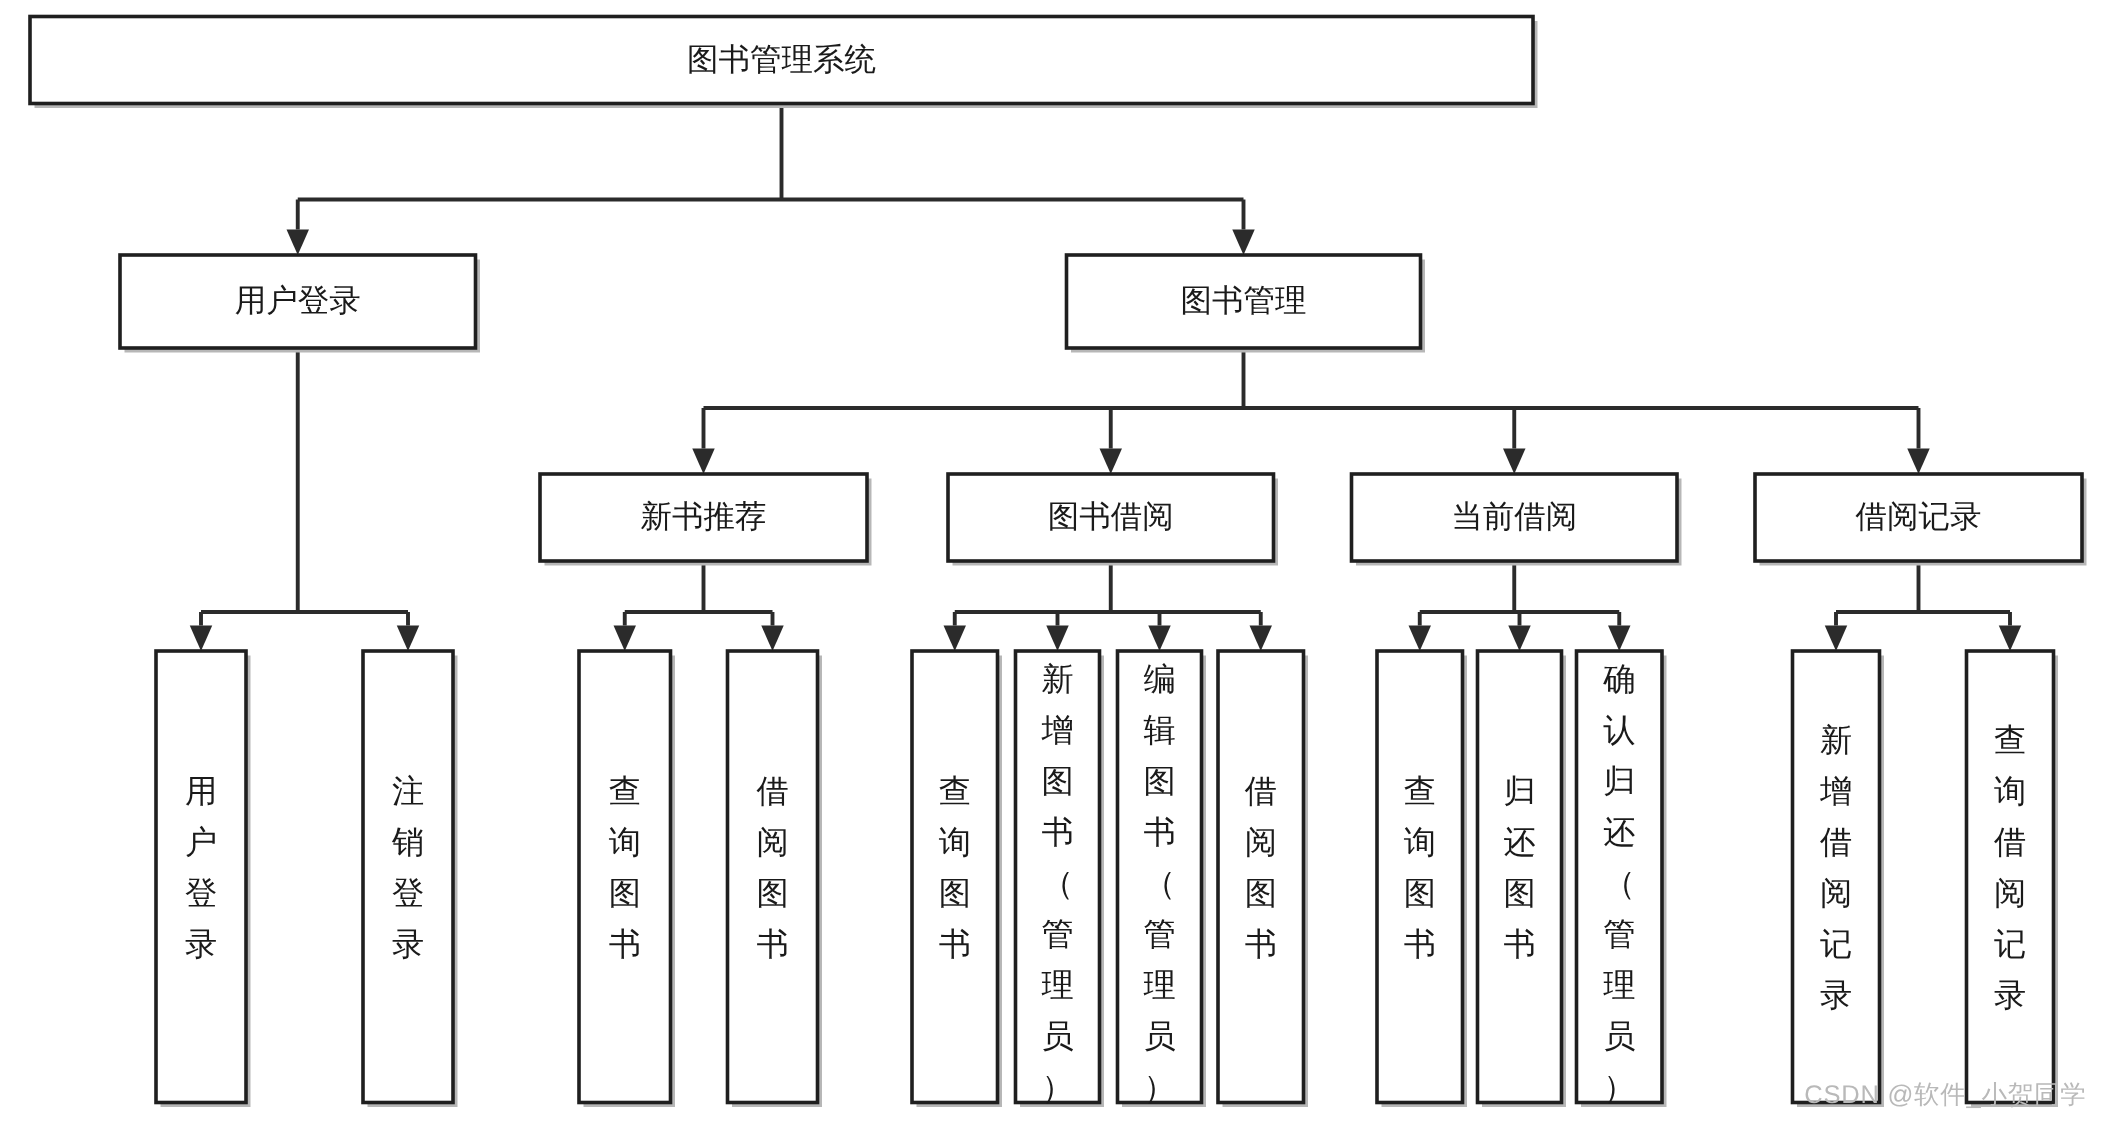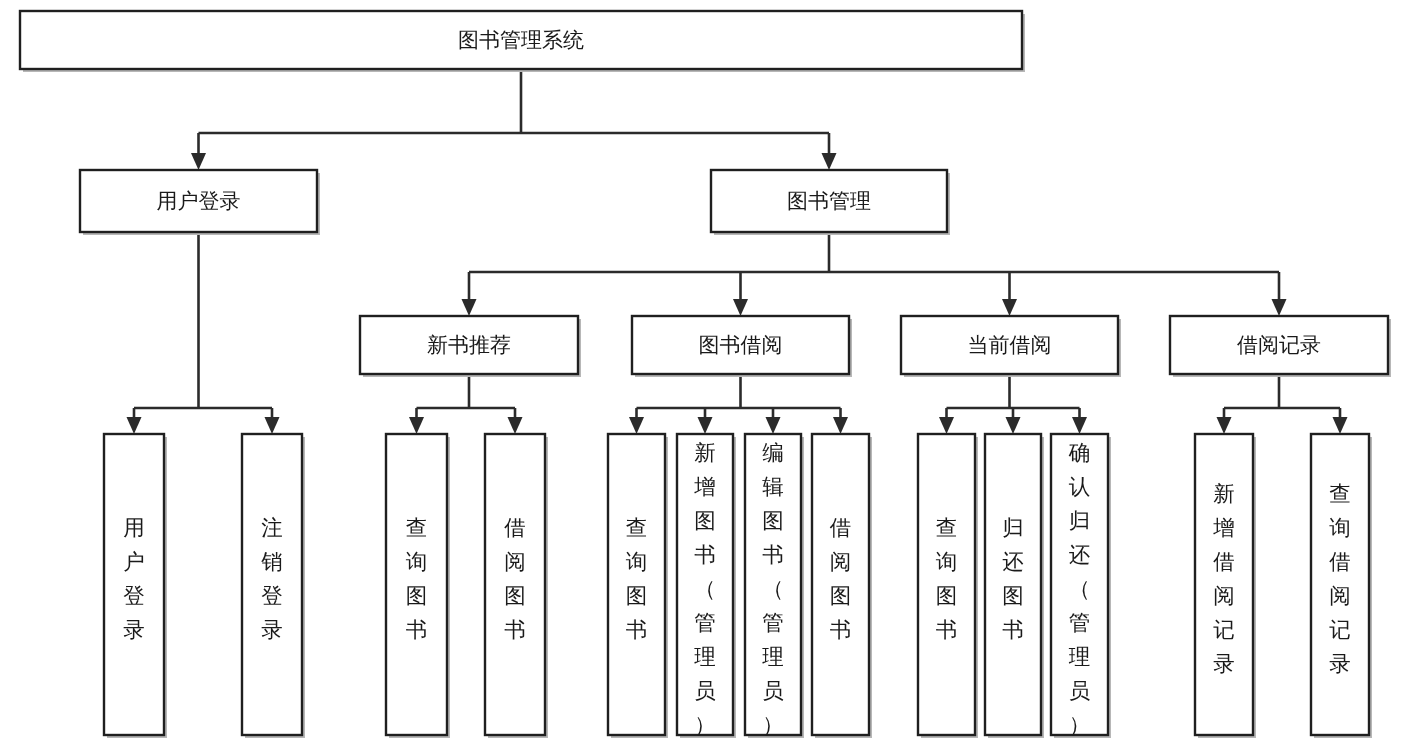--- a/index.html
+++ b/index.html
@@ -242,14 +242,15 @@
           <text x="1224" y="500.5" class="node-label-v"><tspan x="1224" dy="0">新</tspan><tspan x="1224" dy="34">增</tspan><tspan x="1224" dy="34">借</tspan><tspan x="1224" dy="34">阅</tspan><tspan x="1224" dy="34">记</tspan><tspan x="1224" dy="34">录</tspan></text>
         </g>
         <g>
           <rect x="1314" y="437" width="58" height="301" class="node-shadow"></rect>
           <rect x="1311" y="434" width="58" height="301" class="node-rect"></rect>
           <text x="1340" y="500.5" class="node-label-v"><tspan x="1340" dy="0">查</tspan><tspan x="1340" dy="34">询</tspan><tspan x="1340" dy="34">借</tspan><tspan x="1340" dy="34">阅</tspan><tspan x="1340" dy="34">记</tspan><tspan x="1340" dy="34">录</tspan></text>
         </g>
       </g>
   </svg>
 
+  <div class="watermark">CSDN @软件_小贺同学</div>
 
 </div>
 
 </body></html>

